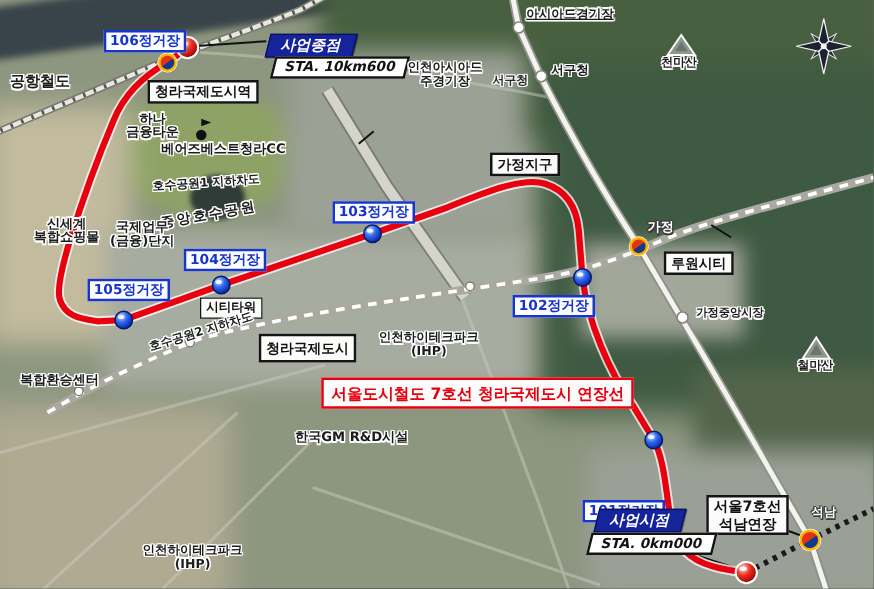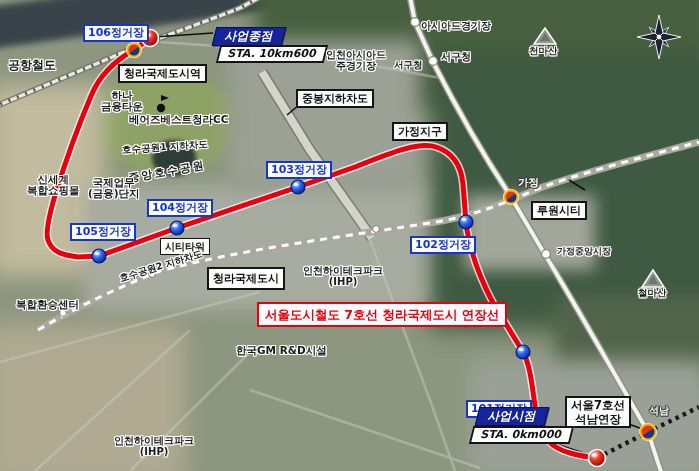--- a/index.html
+++ b/index.html
@@ -216,21 +216,20 @@
   </svg>
 
   <div class="lbl sta-box" style="left:83px;top:24px;">106정거장</div>
   <div class="lbl sta-box" style="left:70px;top:223px;">105정거장</div>
   <div class="lbl sta-box" style="left:147px;top:199px;">104정거장</div>
   <div class="lbl sta-box" style="left:266px;top:161px;">103정거장</div>
   <div class="lbl sta-box" style="left:410px;top:236px;">102정거장</div>
   <div class="lbl sta-box" style="left:466px;top:362px;margin-top:38px;">101정거장</div>
 
   <div class="lbl boxlbl" style="left:118px;top:64px;">청라국제도시역</div>
-  <div class="lbl boxlbl" style="left:296px;top:89px;">중봉지하차도</div>
   <div class="lbl boxlbl" style="left:392px;top:122px;">가정지구</div>
   <div class="lbl boxlbl" style="left:531px;top:201px;">루원시티</div>
   <div class="lbl boxlbl" style="left:160px;top:238px;font-size:10px;border-width:1.5px;">시티타워</div>
   <div class="lbl boxlbl" style="left:207px;top:267px;font-size:11px;line-height:19px;">청라국제도시</div>
   <div class="lbl boxlbl two-line" style="left:565px;top:396px;font-size:11.5px;line-height:14px;">
     <div>서울7호선</div>
     <div>석남연장</div>
   </div>
 
   <div class="lbl banner" style="left:257px;top:302px;">서울도시철도 7호선 청라국제도시 연장선</div>
@@ -240,21 +239,21 @@
   <div class="lbl flag-blue" style="left:477px;top:407px;">사업시점</div>
   <div class="lbl flag-sta" style="left:471px;top:426px;">STA. 0km000</div>
 
   <div class="lbl halo" style="left:8px;top:59px;font-size:12px;">공항철도</div>
 
   <div class="lbl halo two-line" style="left:326px;top:50px;font-size:10px;">
     <div>인천아시아드</div>
     <div>주경기장</div>
   </div>
 
-  <div class="lbl halo" style="left:421px;top:21px;font-size:10px;">아시아드경기장</div>
+  <div class="lbl halo" style="left:421px;top:7px;font-size:10px;text-decoration:underline;">아시아드경기장</div>
   <div class="lbl halo" style="left:441px;top:52px;font-size:10px;">서구청</div>
   <div class="lbl halo" style="left:394px;top:60px;font-size:9.5px;opacity:.9;">서구청</div>
   <div class="lbl halo-dark" style="left:505px;top:177px;font-size:10.5px;">가정</div>
   <div class="lbl halo" style="left:557px;top:247px;font-size:9px;">가정중앙시장</div>
   <div class="lbl halo-dark" style="left:636px;top:406px;font-size:10px;opacity:.95;">석남</div>
 
   <div class="lbl halo two-line" style="left:101px;top:90px;font-size:10.5px;">
     <div>하나</div>
     <div>금융타운</div>
   </div>

